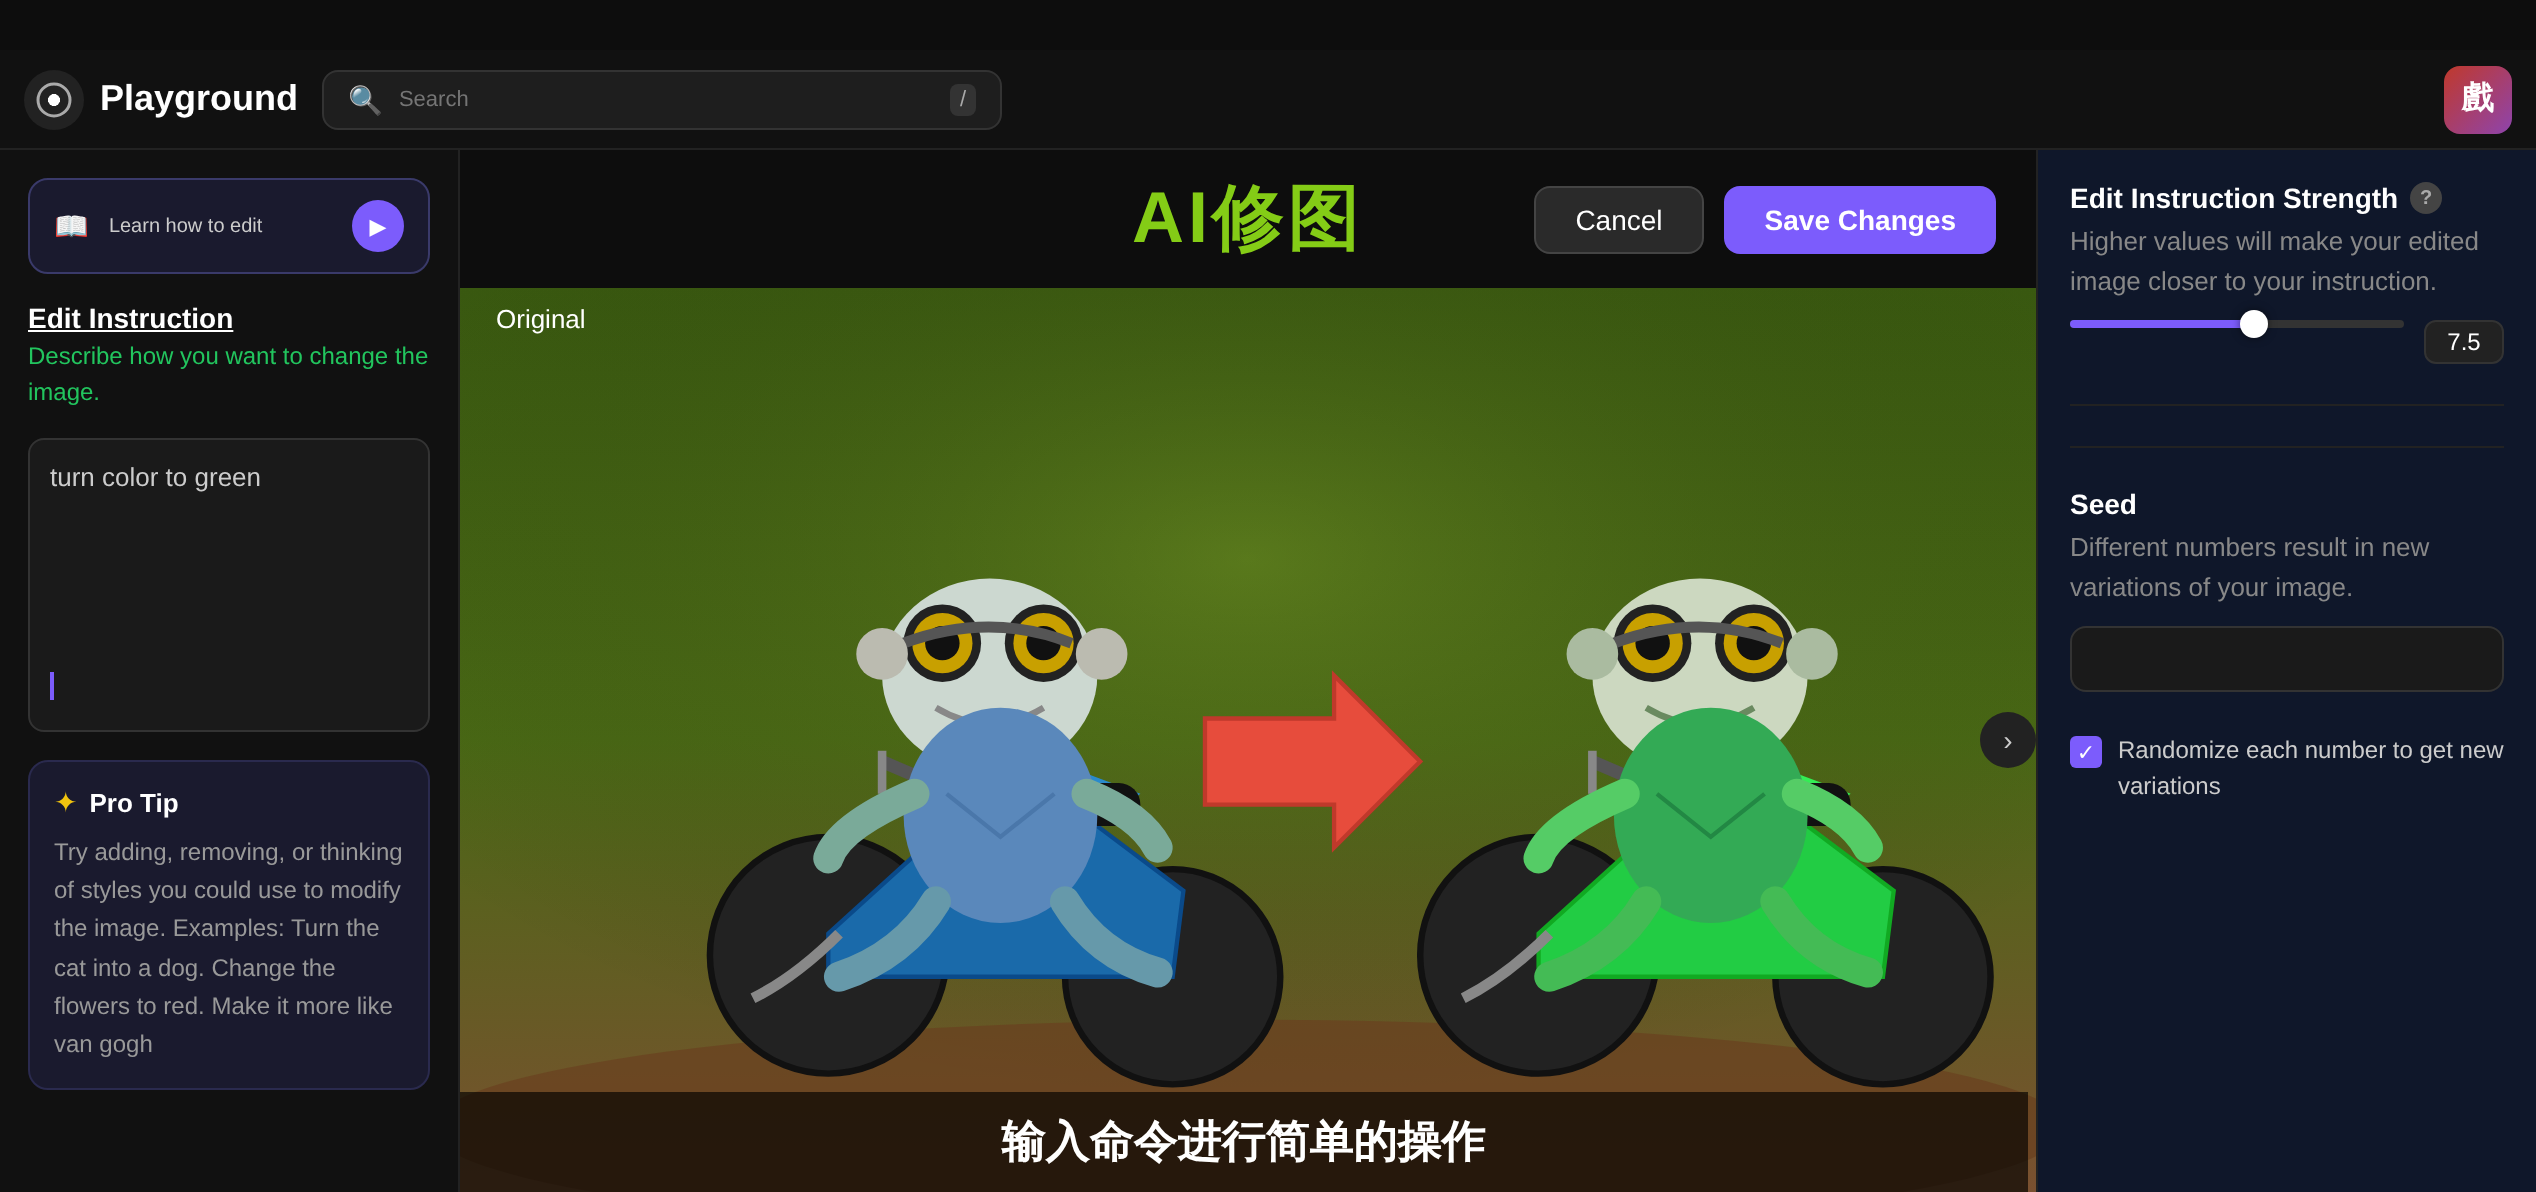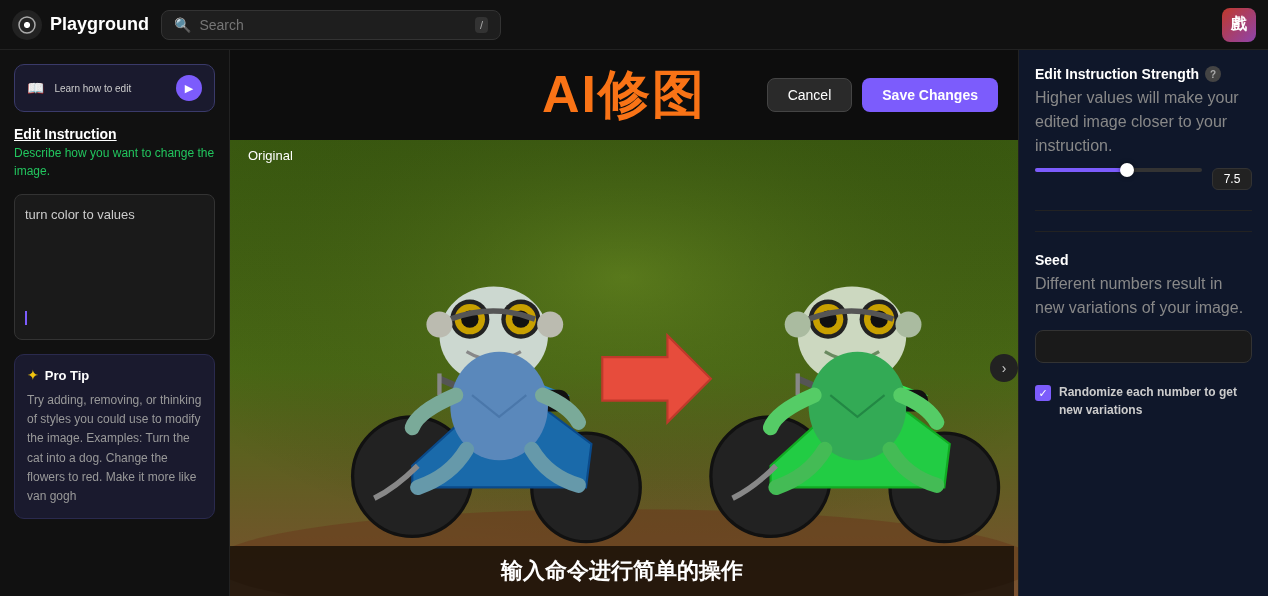--- a/index.html
+++ b/index.html
@@ -17,20 +17,21 @@
     
     .topnav {
       background: #111;
       height: 50px;
       display: flex;
       align-items: center;
       padding: 0 12px;
       gap: 12px;
       border-bottom: 1px solid #222;
       flex-shrink: 0;
+      margin-top: 25px;
     }
     .brand {
       display: flex;
       align-items: center;
       gap: 8px;
     }
     .brand-logo {
       width: 30px;
       height: 30px;
       border-radius: 50%;
@@ -54,21 +55,21 @@
       padding: 6px 12px;
       gap: 8px;
       flex: 1;
       max-width: 340px;
     }
     .search-bar input {
       background: transparent;
       border: none;
       outline: none;
       color: #ec4899;
-      font-size: 14px;
+      font-size: 11px;
       width: 100%;
     }
     .search-icon-wrap {
       color: #aaa;
       font-size: 14px;
     }
     .kbd-slash {
       background: #333;
       color: #aaa;
       font-size: 11px;
@@ -209,23 +210,23 @@
     }
     .center-header {
       display: flex;
       align-items: center;
       justify-content: center;
       padding: 10px 20px;
       position: relative;
       flex-shrink: 0;
     }
     .ai-title {
-      font-size: 52px;
+      font-size: 36px;
       font-weight: 900;
-      color: #f97316;
+      color: #84cc16;
       letter-spacing: 2px;
     }
     .header-actions {
       position: absolute;
       right: 20px;
       display: flex;
       gap: 10px;
     }
     .btn-cancel {
       background: #2a2a2a;
@@ -327,21 +328,21 @@
     .rs-section-title {
       font-size: 14px;
       font-weight: 700;
       color: #fff;
       display: flex;
       align-items: center;
       gap: 6px;
       margin-bottom: 4px;
     }
     .rs-section-desc {
-      font-size: 16px;
+      font-size: 13px;
       color: #888;
       line-height: 1.5;
       margin-bottom: 10px;
     }
     .info-icon {
       width: 16px;
       height: 16px;
       border-radius: 50%;
       background: #444;
       color: #aaa;
@@ -417,21 +418,20 @@
       cursor: pointer;
     }
     .checkbox-check {
       color: #fff;
       font-size: 11px;
     }
     .randomize-text {
       font-size: 12px;
       color: #ccc;
       line-height: 1.5;
-      font-weight: bold;
     }
     .rs-divider {
       height: 1px;
       background: #222;
     }
 
     
     .left-sidebar::-webkit-scrollbar,
     .right-sidebar::-webkit-scrollbar { width: 4px; }
     .left-sidebar::-webkit-scrollbar-track,
@@ -471,21 +471,21 @@
       <span class="learn-btn-text">Learn how to edit</span>
       <div class="learn-btn-play">▶</div>
     </div>
 
     <div>
       <div class="section-title">Edit Instruction</div>
       <div class="section-desc">Describe how you want to change the image.</div>
     </div>
 
     <div class="instruction-area">
-      <span class="instruction-text">turn color to values</span>
+      <span class="instruction-text">turn color to green</span>
       <div style="display:block; margin-top: 80px;">
         <span class="cursor-line"></span>
       </div>
     </div>
 
     <div class="pro-tip-box">
       <div class="pro-tip-header">
         <span class="pro-tip-icon">✦</span>
         <span class="pro-tip-label">Pro Tip</span>
       </div>

